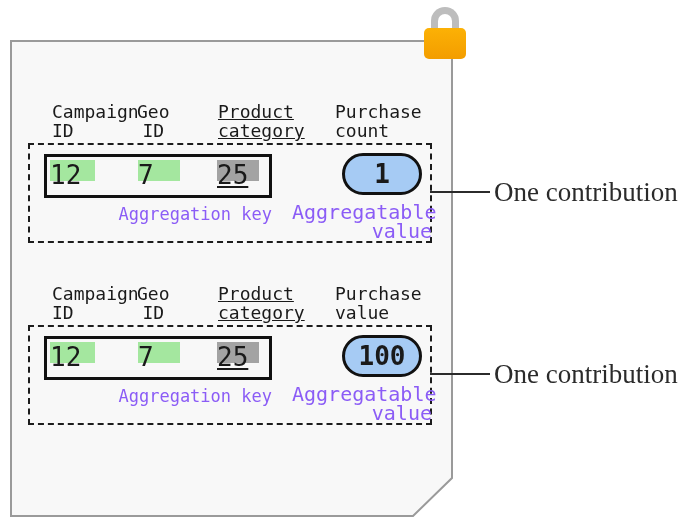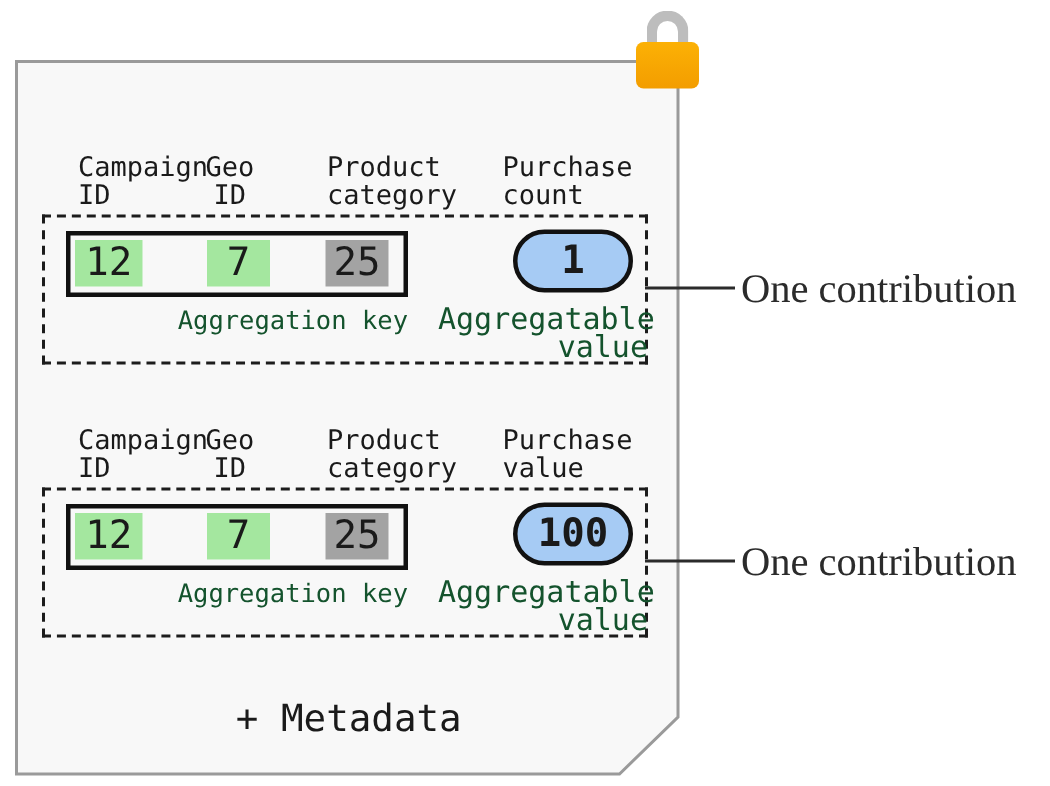--- a/index.html
+++ b/index.html
@@ -30,42 +30,42 @@
     background: linear-gradient(#fcb105, #f39d00);
     border-radius: 5px;
   }
 
   
   .contrib { position: absolute; left: 0; width: 700px; height: 182px; }
   .s1 { top: 95px; }
   .s2 { top: 277px; }
 
   .ml { white-space: pre-line; }
-  .underline { }
-  .magenta { color: #14532d; }
+  .underline { text-decoration: underline; }
+  .magenta { color: #8b5cf6; }
 
   .hdr { position: absolute; top: 7px; font-size: 18px; line-height: 19px; }
   .h-campaign { left: 52px; }
   .h-geo      { left: 137px; text-align: center; }
   .h-product  { left: 218px; }
   .h-metric   { left: 335px; font-weight: normal; }
 
   .dashed-box {
     position: absolute; left: 28px; top: 48px;
     width: 404px; height: 100px;
     border: 2px dashed #1c1c1c;
   }
   .key-box {
     position: absolute; left: 44px; top: 59px;
     width: 228px; height: 44px;
     border: 3px solid #111111;
   }
   .cell {
-    position: absolute; top: 65px; height: 31px;
-    font-size: 26px; line-height: 31px; text-align: center;
+    position: absolute; top: 65px; height: 21px;
+    font-size: 26px; line-height: 31px; text-align: left;
   }
   .green  { background: #a4e79f; }
   .yellow { background: #a3a3a3; }
   .c-campaign { left: 50px;  width: 45px; }
   .c-geo      { left: 138px; width: 42px; }
   .c-product  { left: 217px; width: 42px; }
 
   .agg-key {
     position: absolute; left: 44px; top: 110px;
     width: 228px; text-align: right;
@@ -166,15 +166,14 @@
     <div class="agg-key magenta">Aggregation key</div>
 
     <div class="pill">100</div>
     <div class="agg-val magenta ml">Aggregatable
 value</div>
 
     <div class="connector"></div>
     <div class="contrib-label">One contribution</div>
   </section>
 
-  <div class="metadata">+ Metadata</div>
 
 </div>
 
 </body></html>

